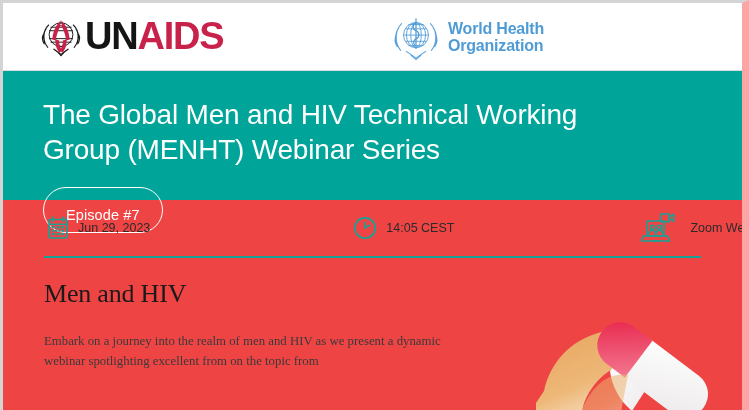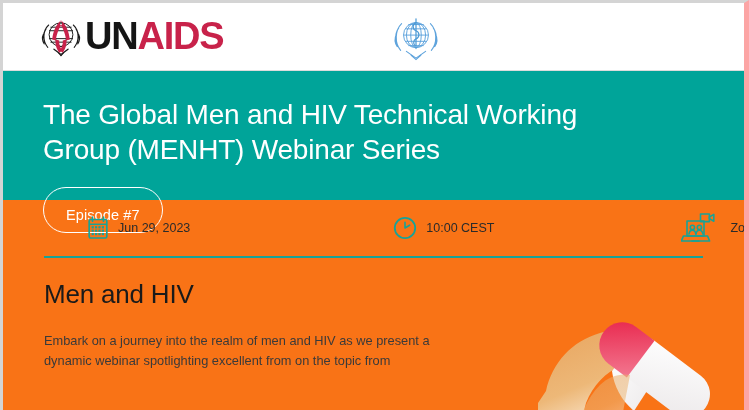--- a/index.html
+++ b/index.html
@@ -14,23 +14,23 @@
     font-family: "Liberation Sans", sans-serif;
     -webkit-font-smoothing: antialiased;
   }
 
   .page {
     position: relative;
     width: 749px;
     height: 410px;
     box-sizing: border-box;
     border-left: 3px solid #d4d4d4;
-    border-right: 5px solid #fca5a5;
+    border-right: 7px solid #fca5a5;
     border-top: 3px solid #d4d4d4;
-    background: #f97316;
+    background: #ef4444;
     overflow: hidden;
   }
 
   
   .logo-bar {
     position: relative;
     height: 68px;
     background: #ffffff;
     border-bottom: 1px solid #dcdcdc;
     box-sizing: border-box;
@@ -103,21 +103,20 @@
   }
 
   
   .meta-row {
     position: relative;
     height: 56px;
     display: flex;
     align-items: center;
     padding: 0 40px;
     box-sizing: border-box;
-    margin-left: 40px;
   }
   .meta-item {
     display: flex;
     align-items: center;
     gap: 9px;
     color: #2b2b2b;
     font-size: 12.5px;
     white-space: nowrap;
   }
   .meta-item .meta-icon { display: block; flex: 0 0 auto; }
@@ -129,20 +128,21 @@
   .rule {
     height: 2px;
     background: #17a398;
     margin: 0 41px;
   }
 
   
   .body-section {
     position: relative;
     padding: 20px 52px 0 41px;
+    font-family: Liberation Serif, serif;
   }
   .section-title {
     margin: 0;
     font-size: 26px;
     font-weight: 400;
     color: #1a1a1a;
     letter-spacing: -0.2px;
     line-height: 32px;
   }
   .section-para {
@@ -202,20 +202,24 @@
           <path d="M20 22 C6 36 5 62 18 78 M14 31 C5 44 6 62 15 73 M9 44 C5 53 6 63 11 70"></path>
           <path d="M80 22 C94 36 95 62 82 78 M86 31 C95 44 94 62 85 73 M91 44 C95 53 94 63 89 70"></path>
           <path d="M30 80 L50 94 L70 80"></path>
           <path d="M40 88 L50 97 L60 88"></path>
         </g>
         <g stroke="#4e9bd6" fill="none" stroke-width="2.6" stroke-linecap="round">
           <path d="M50 12 V74"></path>
           <path d="M50 20 C42 24 42 34 50 37 C58 40 58 50 50 54 C44 57 44 64 48 68"></path>
         </g>
       </svg>
+      <div class="who-word">
+        <div>World Health</div>
+        <div>Organization</div>
+      </div>
     </div>
   </div>
 
   <div class="banner">
     <h1 class="banner-title">The Global Men and HIV Technical Working Group (MENHT) Webinar Series</h1>
     <div class="episode-badge">Episode #7</div>
   </div>
 
   <div class="meta-row">
 
@@ -240,21 +244,21 @@
         </g>
       </svg>
       <span class="meta-label">Jun 29, 2023</span>
     </div>
 
     <div class="meta-item meta-time">
       <svg class="meta-icon" width="24" height="24" viewBox="0 0 24 24">
         <circle cx="12" cy="12" r="10.2" fill="none" stroke="#17a398" stroke-width="1.8"></circle>
         <path d="M12 6.4 V12 L16.6 9.2" fill="none" stroke="#17a398" stroke-width="1.6" stroke-linecap="round" stroke-linejoin="round"></path>
       </svg>
-      <span class="meta-label">10:00 CEST</span>
+      <span class="meta-label">14:05 CEST</span>
     </div>
 
     <div class="meta-item meta-platform">
       <svg class="meta-icon" width="34" height="32" viewBox="0 0 34 32">
         <g fill="none" stroke="#17a398" stroke-width="1.6" stroke-linejoin="round" stroke-linecap="round">
           <path d="M6 9 H23 V24 H6 Z"></path>
           <path d="M2.4 24 H26.6 L28.6 29 H0.4 Z"></path>
           <path d="M11 29 H18"></path>
           <circle cx="11.4" cy="15.4" r="2.1"></circle>
           <path d="M8 22 C8.4 19.4 9.9 18.3 11.4 18.3 C12.9 18.3 14.4 19.4 14.8 22"></path>

